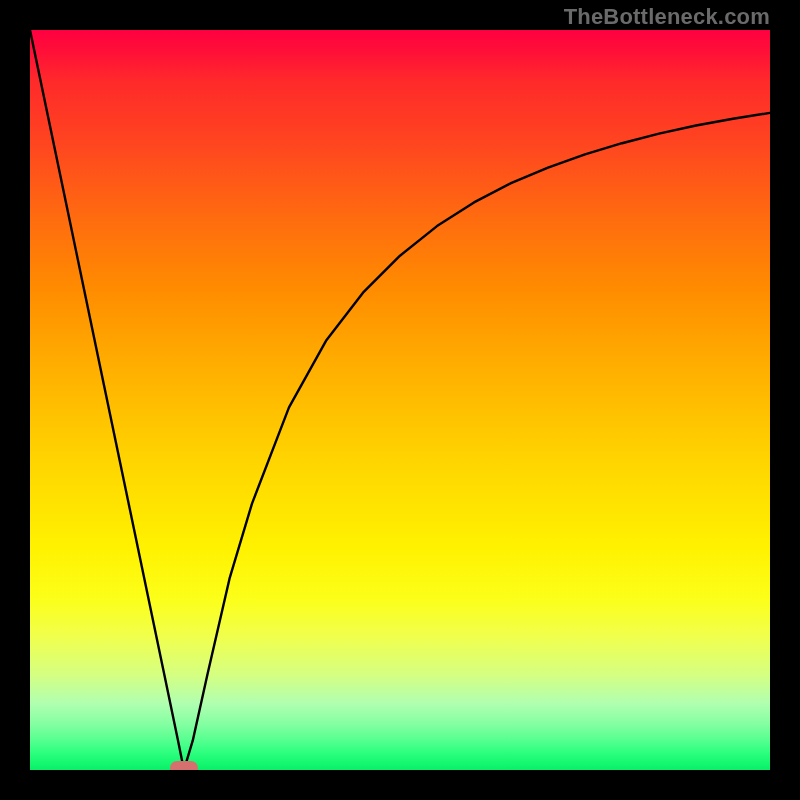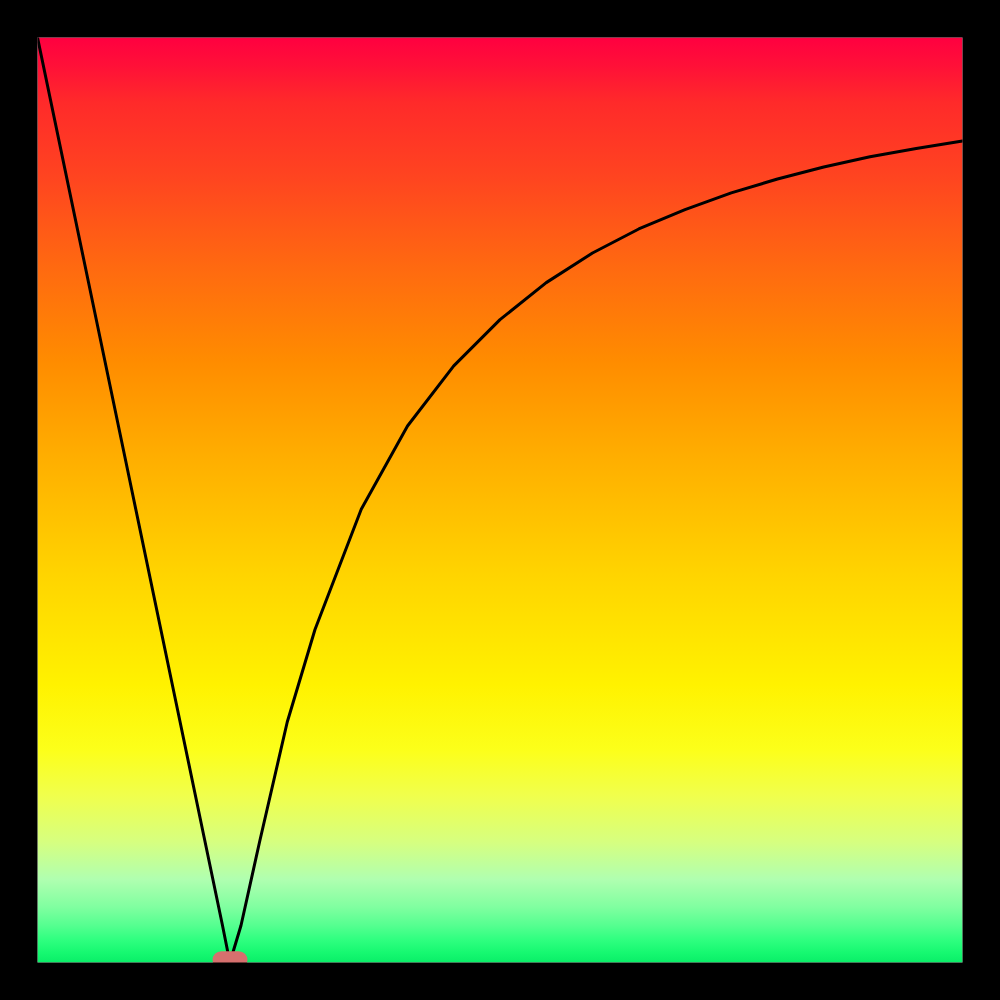--- a/index.html
+++ b/index.html
@@ -84,13 +84,14 @@
     <path id="curve-path" d="M0.00 0.00 L37.00 177.60 L74.00 355.20 L111.00 532.80 L133.20 639.36 L148.00 710.40 L153.92 740.00 L162.80 710.40 L177.60 643.80 L199.80 547.60 L222.00 473.60 L259.00 377.40 L296.00 310.80 L333.00 262.70 L370.00 225.70 L407.00 196.10 L444.00 172.42 L481.00 153.18 L518.00 137.64 L555.00 124.32 L592.00 113.22 L629.00 103.60 L666.00 95.46 L703.00 88.80 L740.00 82.88" fill="none" stroke="#000" stroke-width="2.4" stroke-linecap="round" stroke-linejoin="round"></path>
   </svg>
 
   <div id="marker" class="marker" style="left: 169.92px; top: 761px; width: 28px; height: 14px; background: rgb(214, 112, 110);"></div>
 
   <div class="border-top"></div>
   <div class="border-bottom"></div>
   <div class="border-left"></div>
   <div class="border-right"></div>
 
+  <div class="watermark">TheBottleneck.com</div>
 </div>
 
 </body></html>

